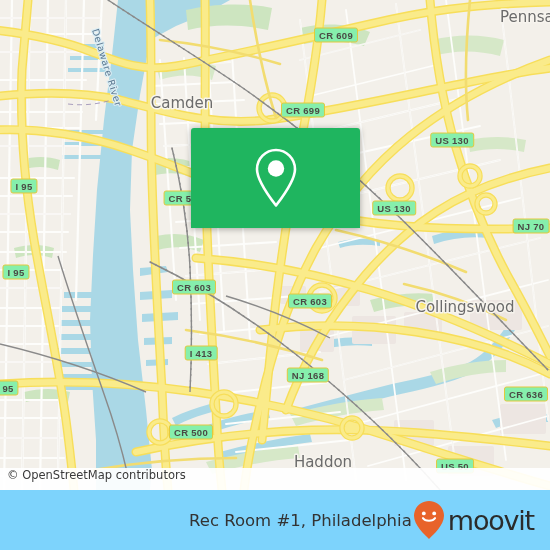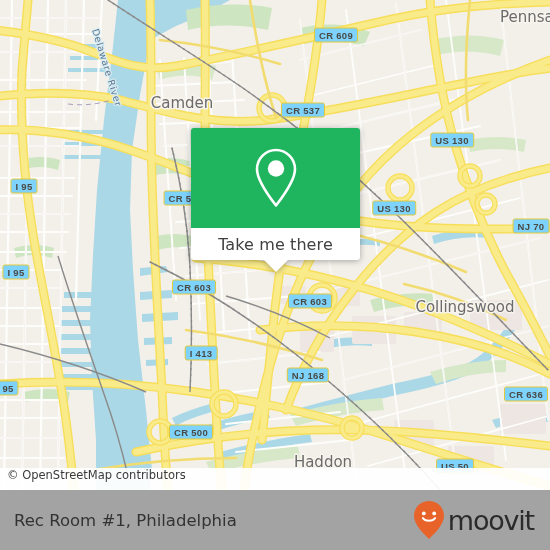--- a/index.html
+++ b/index.html
@@ -37,21 +37,21 @@
     paint-order:stroke;stroke:#F7F4EE;stroke-width:3px;stroke-linejoin:round;
   }
   .riverlbl{
     font-family:"DejaVu Sans","Liberation Sans",sans-serif;
     font-size:9.5px;fill:#5C7A92;letter-spacing:.6px;
     paint-order:stroke;stroke:#DCEDF4;stroke-width:2.4px;stroke-linejoin:round;
   }
 
   
   .shield{position:absolute;transform:translate(-50%,-50%);
-    background:#7dd3fc;border:1.4px solid #E2C93C;border-radius:2.5px;
+    background:#86efac;border:1.4px solid #E2C93C;border-radius:2.5px;
     color:#4A4A45;font-size:9.5px;font-weight:bold;
     padding:1.5px 4px 2px 4px;line-height:1;white-space:nowrap;
     font-family:"Liberation Sans","DejaVu Sans",sans-serif;
     letter-spacing:.3px;box-sizing:border-box;}
 
   
   #attrib{position:absolute;left:0;bottom:0;height:22px;width:100%;
     background:rgba(255,255,255,.92);display:flex;align-items:flex-start;}
   #attrib span{font-size:11.5px;color:#3A3A3A;padding-left:7px;
     font-family:"DejaVu Sans","Liberation Sans",sans-serif;}
@@ -65,22 +65,22 @@
   #card-bottom{background:#FFFFFF;height:32px;border-radius:0 0 3px 3px;
     display:flex;align-items:center;justify-content:center;position:relative;}
   #card-label{font-size:16px;color:#414141;letter-spacing:.1px;
     font-family:"DejaVu Sans","Liberation Sans",sans-serif;}
   #card-tail{position:absolute;left:50%;bottom:-12px;transform:translateX(-50%);
     width:0;height:0;border-left:13px solid transparent;border-right:13px solid transparent;
     border-top:13px solid #FFFFFF;}
 
   
   #footer{position:absolute;left:0;top:490px;width:550px;height:60px;
-    background:#a3a3a3;display:flex;align-items:center;
-    justify-content:space-between;box-sizing:border-box;padding:0 16px 0 14px;}
+    background:#7dd3fc;display:flex;align-items:center;
+    justify-content:flex-end;box-sizing:border-box;padding:0 16px 0 14px;}
   #place-title{font-size:16.5px;color:#333333;
     font-family:"DejaVu Sans","Liberation Sans",sans-serif;white-space:nowrap;}
   #brand{display:flex;align-items:center;gap:2px;}
   #brand-word{font-size:27px;color:#2B2B2B;letter-spacing:-1.2px;
     font-family:"DejaVu Sans","Liberation Sans",sans-serif;font-weight:normal;}
 </style>
 </head>
 <body>
 
 <div id="app">
@@ -343,21 +343,21 @@
         <text class="placelbl" x="465" y="312" text-anchor="middle">Collingswood</text>
         <text class="placelbl" x="323" y="467" text-anchor="middle">Haddon</text>
       </g>
       <g>
         <text class="riverlbl" transform="translate(92,30) rotate(73)">Delaware River</text>
       </g>
     </svg>
 
     <div>
       <div class="shield" style="left:336px;top:35px">CR 609</div>
-      <div class="shield" style="left:303px;top:110px">CR 537</div>
+      <div class="shield" style="left:303px;top:110px">CR 699</div>
       <div class="shield" style="left:452px;top:140px">US 130</div>
       <div class="shield" style="left:394px;top:208px">US 130</div>
       <div class="shield" style="left:531px;top:226px">NJ 70</div>
       <div class="shield" style="left:24px;top:186px">I 95</div>
       <div class="shield" style="left:180px;top:198px">CR 5</div>
       <div class="shield" style="left:16px;top:272px">I 95</div>
       <div class="shield" style="left:194px;top:287px">CR 603</div>
       <div class="shield" style="left:310px;top:301px">CR 603</div>
       <div class="shield" style="left:526px;top:394px">CR 636</div>
       <div class="shield" style="left:201px;top:353px">I 413</div>
@@ -367,24 +367,20 @@
       <div class="shield" style="left:455px;top:466px">US 50</div>
     </div>
 
     <div id="card">
       <div id="card-top">
         <svg width="56" height="66" viewBox="0 0 56 66">
           <path d="M28,5 C38.5,5 47,13.6 47,24.2 C47,36 34.5,52 28,60.5 C21.5,52 9,36 9,24.2 C9,13.6 17.5,5 28,5 Z" fill="none" stroke="#FFFFFF" stroke-width="2.6" stroke-linejoin="round"></path>
           <circle cx="28" cy="23.5" r="8.2" fill="#FFFFFF"></circle>
         </svg>
       </div>
-      <div id="card-bottom">
-        <span id="card-label">Take me there</span>
-        <div id="card-tail"></div>
-      </div>
     </div>
 
     <div id="attrib">
       <span>© OpenStreetMap contributors</span>
     </div>
   </div>
 
   <div id="footer">
     <div id="place-title">Rec Room #1, Philadelphia</div>
     <div id="brand">

